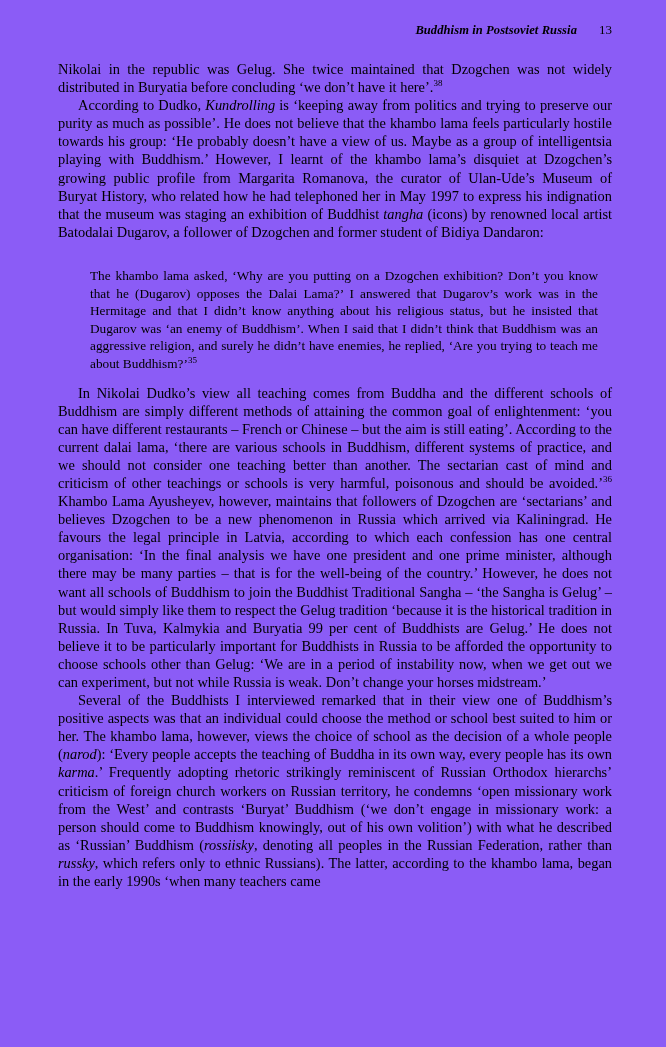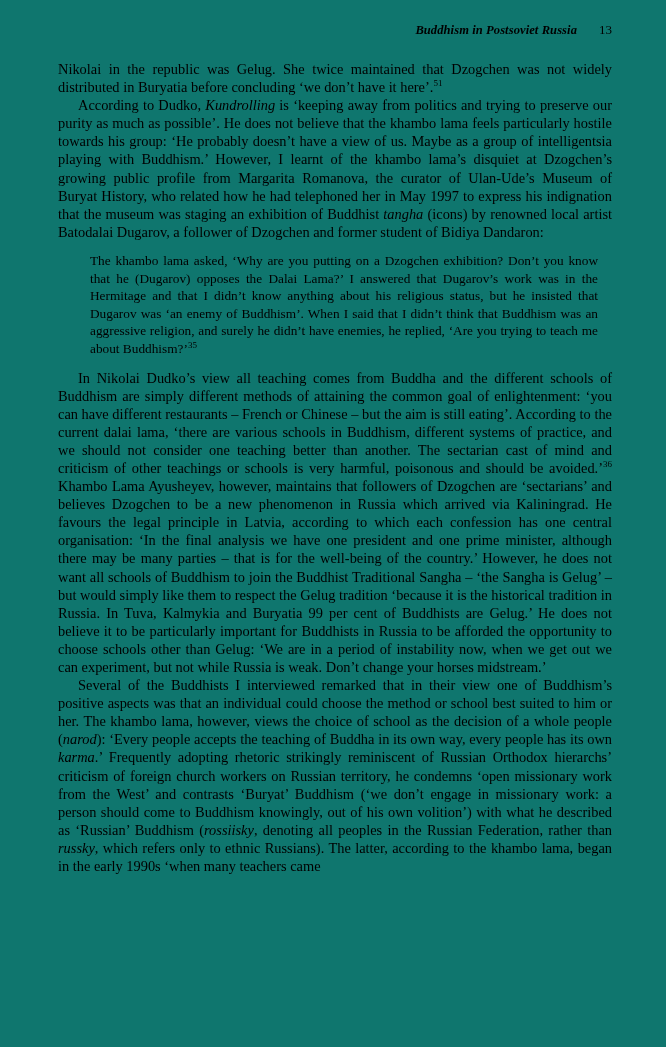--- a/index.html
+++ b/index.html
@@ -13,21 +13,21 @@
     font-family: "Liberation Serif", serif;
     color: #000000;
     position: relative;
     overflow: hidden;
   }
   .page {
     position: absolute;
     left: 0; top: 0;
     width: 666px;
     height: 1047px;
-    background: #0f766e;
+    background: #8b5cf6;
   }
   .header {
     position: absolute;
     left: 58px;
     top: 22px;
     width: 554px;
     display: flex;
     justify-content: flex-end;
     align-items: baseline;
     font-size: 12.5px;
@@ -54,21 +54,21 @@
     font-size: 14.4px;
     line-height: 18.1px;
     text-align: justify;
     text-indent: 0;
     hyphens: none;
   }
   p.indent {
     text-indent: 20px;
   }
   .quote {
-    margin: 11px 0 11px 0;
+    margin: 26px 0 11px 0;
     padding-left: 32px;
     padding-right: 14px;
     font-size: 13.3px;
     line-height: 17.6px;
     text-align: justify;
   }
   .quote p {
     margin: 0;
   }
   em { font-style: italic; margin-top: 20px; }
@@ -83,21 +83,21 @@
 
 <div class="page">
 
   <div class="header">
     <span class="running-title">Buddhism in Postsoviet Russia</span>
     <span class="page-number">13</span>
   </div>
 
   <div class="body-area">
 
-    <p class="para"><span>Nikolai in the republic was Gelug. She twice maintained that Dzogchen was not widely distributed in Buryatia before concluding ‘we don’t have it here’.</span><sup>51</sup></p>
+    <p class="para"><span>Nikolai in the republic was Gelug. She twice maintained that Dzogchen was not widely distributed in Buryatia before concluding ‘we don’t have it here’.</span><sup>38</sup></p>
 
     <p class="para indent"><span>According to Dudko, </span><em>Kundrolling</em><span> is ‘keeping away from politics and trying to preserve our purity as much as possible’. He does not believe that the khambo lama feels particularly hostile towards his group: ‘He probably doesn’t have a view of us. Maybe as a group of intelligentsia playing with Buddhism.’ However, I learnt of the khambo lama’s disquiet at Dzogchen’s growing public profile from Margarita Romanova, the curator of Ulan-Ude’s Museum of Buryat History, who related how he had telephoned her in May 1997 to express his indignation that the museum was staging an exhibition of Buddhist </span><em>tangha</em><span> (icons) by renowned local artist Batodalai Dugarov, a follower of Dzogchen and former student of Bidiya Dandaron:</span></p>
 
     <div class="quote">
       <p><span>The khambo lama asked, ‘Why are you putting on a Dzogchen exhibition? Don’t you know that he (Dugarov) opposes the Dalai Lama?’ I answered that Dugarov’s work was in the Hermitage and that I didn’t know anything about his religious status, but he insisted that Dugarov was ‘an enemy of Buddhism’. When I said that I didn’t think that Buddhism was an aggressive religion, and surely he didn’t have enemies, he replied, ‘Are you trying to teach me about Buddhism?’</span><sup>35</sup></p>
     </div>
 
     <p class="para indent"><span>In Nikolai Dudko’s view all teaching comes from Buddha and the different schools of Buddhism are simply different methods of attaining the common goal of enlightenment: ‘you can have different restaurants – French or Chinese – but the aim is still eating’. According to the current dalai lama, ‘there are various schools in Buddhism, different systems of practice, and we should not consider one teaching better than another. The sectarian cast of mind and criticism of other teachings or schools is very harmful, poisonous and should be avoided.’</span><sup>36</sup><span> Khambo Lama Ayusheyev, however, maintains that followers of Dzogchen are ‘sectarians’ and believes Dzogchen to be a new phenomenon in Russia which arrived via Kaliningrad. He favours the legal principle in Latvia, according to which each confession has one central organisation: ‘In the final analysis we have one president and one prime minister, although there may be many parties – that is for the well-being of the country.’ However, he does not want all schools of Buddhism to join the Buddhist Traditional Sangha – ‘the Sangha is Gelug’ – but would simply like them to respect the Gelug tradition ‘because it is the historical tradition in Russia. In Tuva, Kalmykia and Buryatia 99 per cent of Buddhists are Gelug.’ He does not believe it to be particularly important for Buddhists in Russia to be afforded the opportunity to choose schools other than Gelug: ‘We are in a period of instability now, when we get out we can experiment, but not while Russia is weak. Don’t change your horses midstream.’</span></p>
 
     <p class="para indent"><span>Several of the Buddhists I interviewed remarked that in their view one of Buddhism’s positive aspects was that an individual could choose the method or school best suited to him or her. The khambo lama, however, views the choice of school as the decision of a whole people (</span><em>narod</em><span>): ‘Every people accepts the teaching of Buddha in its own way, every people has its own </span><em>karma</em><span>.’ Frequently adopting rhetoric strikingly reminiscent of Russian Orthodox hierarchs’ criticism of foreign church workers on Russian territory, he condemns ‘open missionary work from the West’ and contrasts ‘Buryat’ Buddhism (‘we don’t engage in missionary work: a person should come to Buddhism knowingly, out of his own volition’) with what he described as ‘Russian’ Buddhism (</span><em>rossiisky</em><span>, denoting all peoples in the Russian Federation, rather than </span><em>russky</em><span>, which refers only to ethnic Russians). The latter, according to the khambo lama, began in the early 1990s ‘when many teachers came</span></p>

